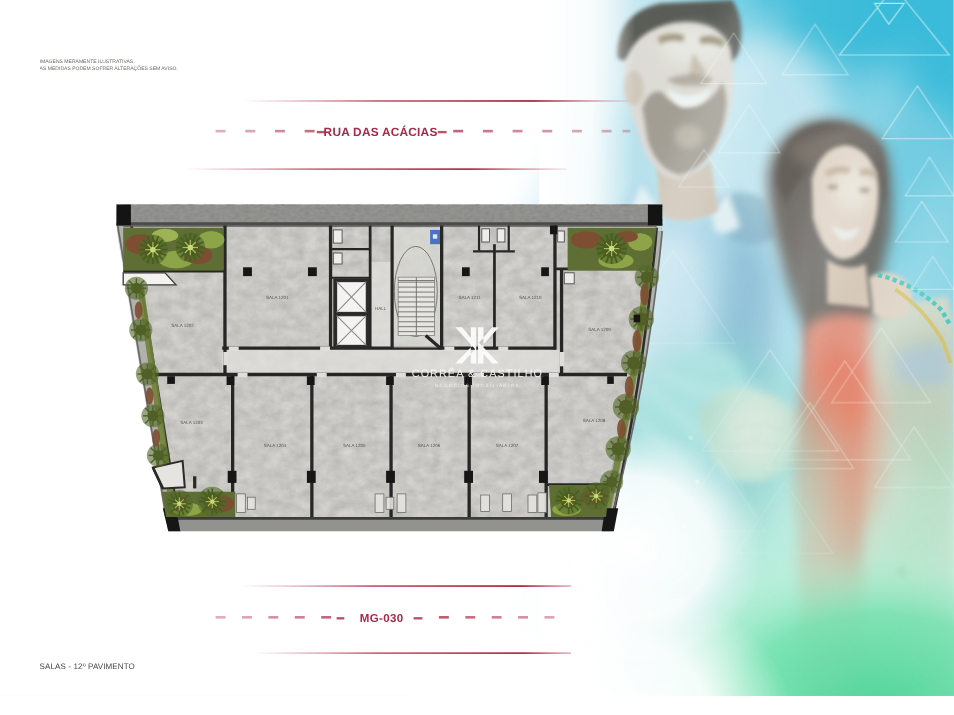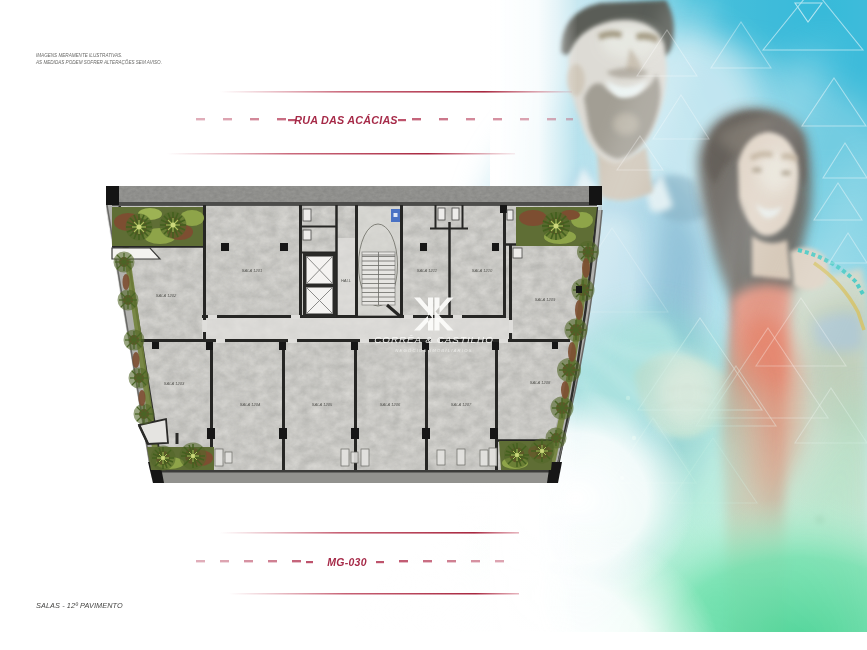--- a/index.html
+++ b/index.html
@@ -1,16 +1,16 @@
 <!DOCTYPE html>
 <html><head>
 <meta charset="utf-8">
 <style>
 html,body{margin:0;padding:0;background:#fff;}
-#page{position:relative;width:867px;height:632px;overflow:hidden;background:#bef264;font-family:"Liberation Sans",sans-serif;font-style:italic;}
+#page{position:relative;width:867px;height:632px;overflow:hidden;background:#bef264;font-family:"Liberation Sans",sans-serif;}
 svg{display:block;}
 </style>
 </head>
 <body>
 <div id="page">
 <svg width="867" height="650" viewBox="0 0 867 650">
 <defs>
 <radialGradient id="gCyanTR" cx="88%" cy="2%" r="75%">
 <stop offset="0%" stop-color="#27b7da"></stop>
 <stop offset="45%" stop-color="#52c6de"></stop>

